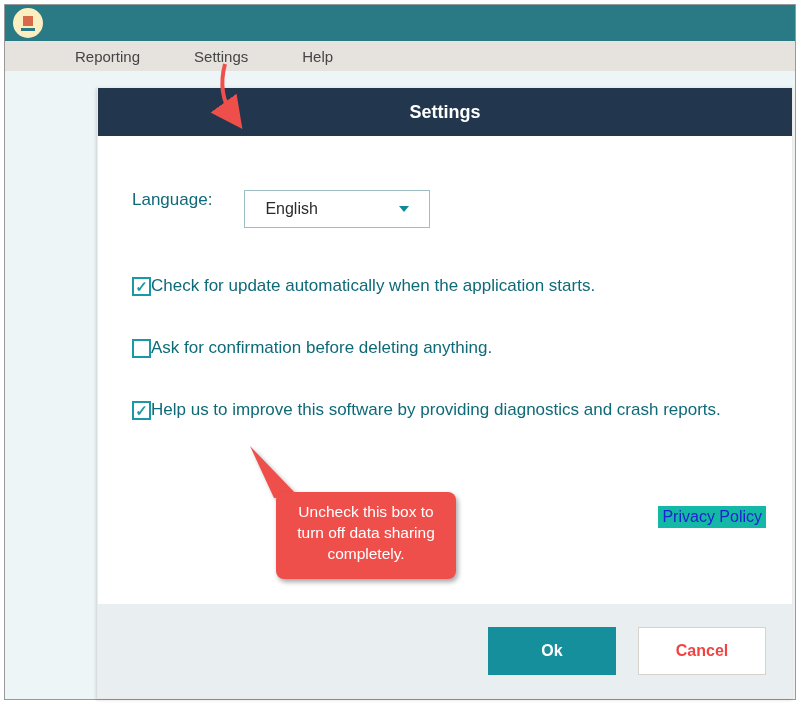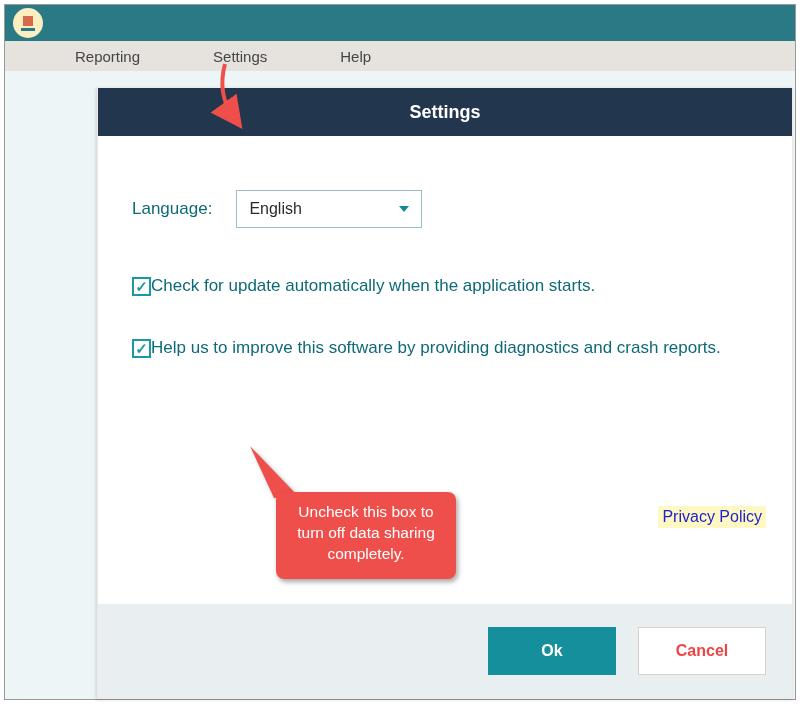--- a/index.html
+++ b/index.html
@@ -6,40 +6,40 @@
   html, body { width: 800px; height: 704px; overflow: hidden; }
   body { background: #fff; position: relative; }
 
   .frame { position: absolute; left: 4px; top: 4px; width: 792px; height: 696px; border: 1px solid #999; background: #fff; }
 
   .topbar { height: 36px; background: #2a7a85; display: flex; align-items: center; padding-left: 8px; }
   .logo { width: 30px; height: 30px; border-radius: 50%; background: #fbeec1; display: flex; flex-direction: column; align-items: center; justify-content: center; position: relative; }
   .logo .sq { width: 10px; height: 10px; background: #d66a4a; margin-bottom: 2px; }
   .logo .bar { width: 14px; height: 3px; background: #2a7a85; }
 
-  .menubar { height: 30px; background: #e6e2de; display: flex; align-items: center; padding-left: 70px; gap: 73px; font-size: 15px; color: #454545; }
+  .menubar { height: 30px; background: #e6e2de; display: flex; align-items: center; padding-left: 70px; gap: 54px; font-size: 15px; color: #454545; }
   .menubar span { cursor: default; }
 
   .workarea { position: absolute; left: 0; top: 66px; right: 0; bottom: 0; background: #eef5f6; }
 
   .dialog { position: absolute; left: 92px; top: 16px; width: 696px; height: 612px; background: #fff; box-shadow: -1px 1px 3px rgba(0,0,0,0.15); border: 1px solid #edebe9; display: flex; flex-direction: column; }
   .dialog-header { height: 48px; background: #22374e; color: #fff; display: flex; align-items: center; justify-content: center; font-size: 18px; font-weight: 600; }
   .dialog-body { flex: 1; padding: 54px 30px 10px 34px; position: relative; }
 
-  .row-lang { display: flex; align-items: center; gap: 24px; margin-bottom: 48px; }
+  .row-lang { display: flex; gap: 32px; margin-bottom: 48px; }
   .lbl { color: #0f6a78; font-size: 17px; }
-  .select { width: 186px; height: 38px; border: 1px solid #9dbfc4; display: flex; align-items: center; justify-content: space-between; padding: 0 12px; font-size: 16px; color: #2b2b2b; cursor: pointer; }
+  .select { width: 186px; height: 38px; border: 1px solid #9dbfc4; display: flex; align-items: center; justify-content: space-between; padding: 0 20px; font-size: 16px; color: #2b2b2b; cursor: pointer; }
   .caret { width: 0; height: 0; border-left: 5px solid transparent; border-right: 5px solid transparent; border-top: 6px solid #0f8a9a; }
 
   .check-row { display: flex; align-items: center; margin-bottom: 42px; }
   .checkbox { width: 19px; height: 19px; border: 2px solid #1b98a6; display: flex; align-items: center; justify-content: center; cursor: pointer; flex-shrink:0;}
   .checkbox.checked::after { content: "✓"; color: #1b98a6; font-size: 15px; font-weight: bold; line-height: 1; }
   .check-label { color: #0f6a78; font-size: 17px; }
 
-  .privacy { position: absolute; right: 26px; top: 370px; background: #fef9c3; color: #2022cf; font-size: 16px; padding: 2px 4px; cursor: pointer; }
+  .privacy { position: absolute; right: 26px; top: 370px; background: #14b8a6; color: #2022cf; font-size: 16px; padding: 2px 4px; cursor: pointer; }
 
   .dialog-footer { height: 94px; background: #e9eff0; display: flex; align-items: center; justify-content: flex-end; gap: 22px; padding-right: 26px; }
   .btn { width: 128px; height: 48px; display: flex; align-items: center; justify-content: center; font-size: 16px; font-weight: 600; cursor: pointer; }
   .btn-ok { background: #158f9c; color: #fff; }
   .btn-cancel { background: #fff; color: #ef4444; border: 1px solid #d7d2cc; }
 
   
   .arrow1 { position: absolute; left: 215px; top: 64px; pointer-events:none; }
   .arrow1 svg { overflow: visible; }
 
@@ -79,20 +79,24 @@
             <span>English</span>
             <span class="caret"></span>
           </div>
         </div>
 
         <div class="check-row">
           <div class="checkbox checked"></div>
           <span class="check-label">Check for update automatically when the application starts.</span>
         </div>
 
+        <div class="check-row">
+          <div class="checkbox"></div>
+          <span class="check-label">Ask for confirmation before deleting anything.</span>
+        </div>
 
         <div class="check-row" style="margin-bottom:16px;">
           <div class="checkbox checked"></div>
           <span class="check-label">Help us to improve this software by providing diagnostics and crash reports.</span>
         </div>
 
         <div class="privacy">Privacy Policy</div>
       </div>
 
       <div class="dialog-footer">

